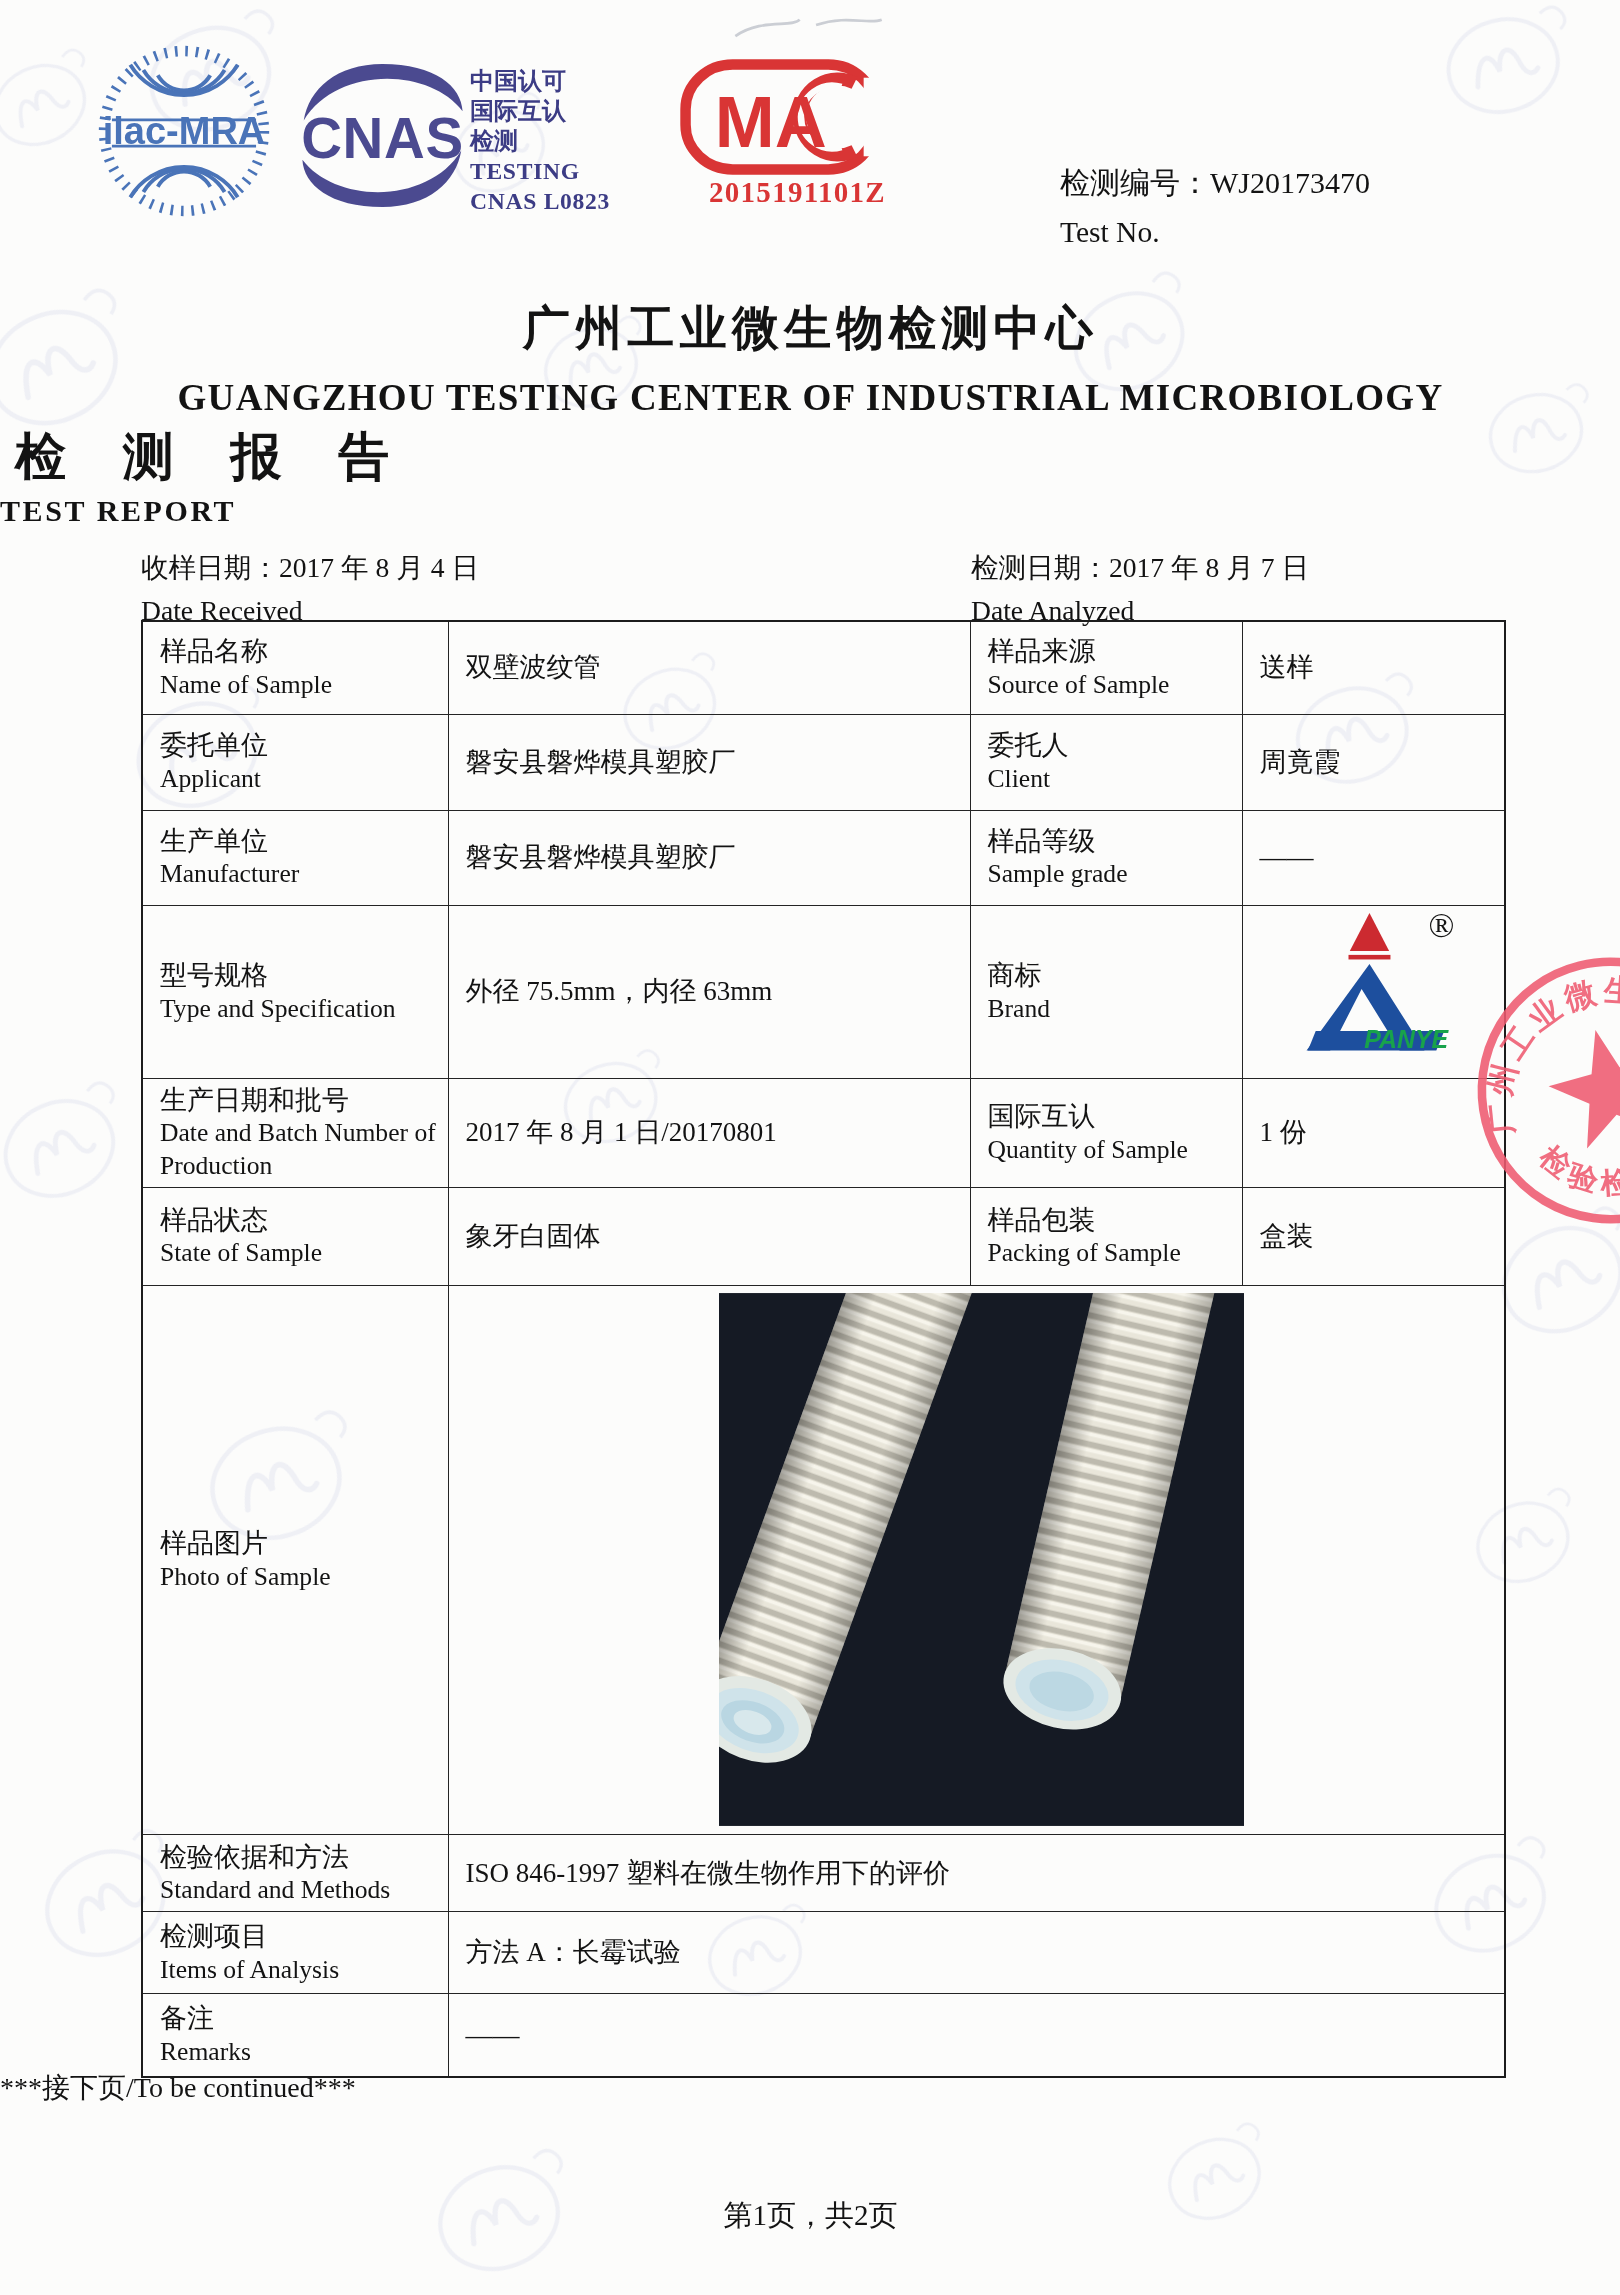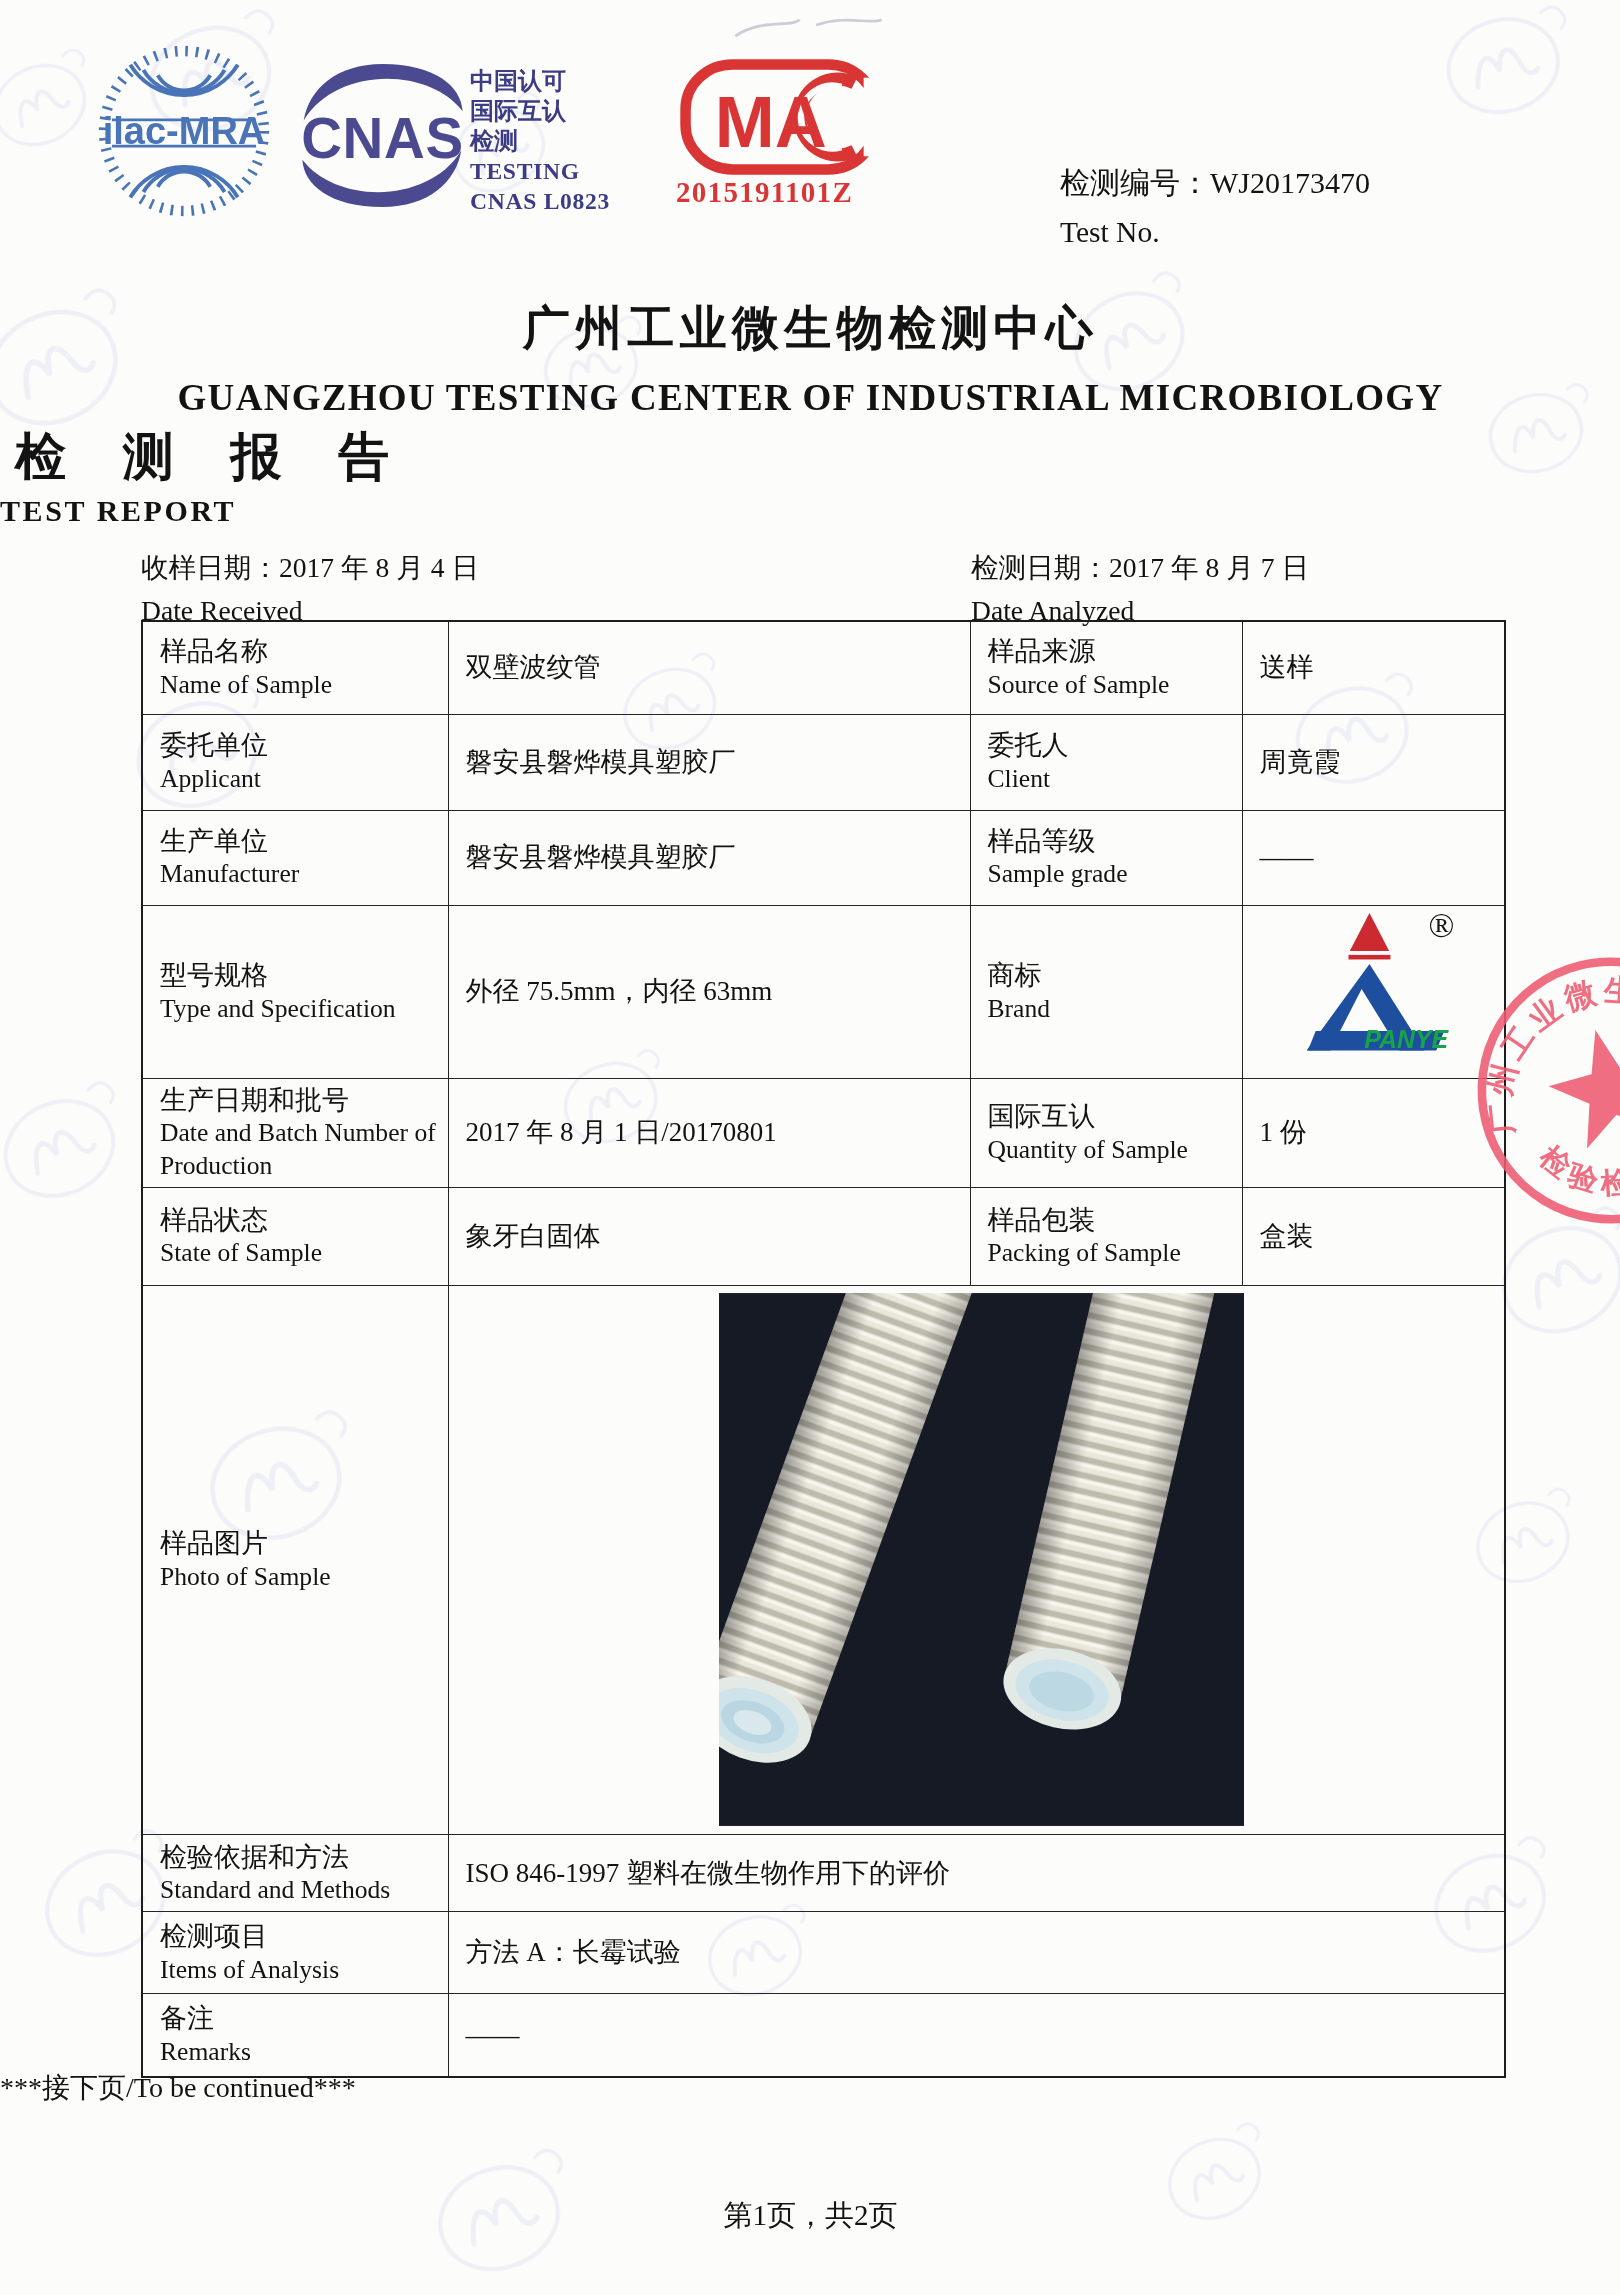--- a/index.html
+++ b/index.html
@@ -9,21 +9,21 @@
     background:#fcfcfb;
     overflow:hidden;
     font-family:"Liberation Serif","DejaVu Serif",serif;
     color:#131313;
   }
   .abs{position:absolute;}
   
   .cnas-textblock{position:absolute;left:470px;top:66px;width:197px;
     color:#3c3c85;font-size:24px;line-height:30px;font-weight:bold;}
   .cnas-textblock .en{font-size:23.6px;letter-spacing:0.7px;}
-  .cma-number{position:absolute;left:676px;top:176px;width:210px;text-align:left;
+  .cma-number{position:absolute;left:676px;top:176px;width:210px;text-align:right;
     color:#d93535;font-size:29px;font-weight:bold;letter-spacing:1.3px;}
   .report-no{position:absolute;left:1060px;top:163px;font-size:30px;}
   .report-no .line2{display:block;margin-top:11.8px;font-size:29.5px;}
   
   .title-zh{position:absolute;left:0;top:297px;width:100%;text-align:center;
     font-size:47px;font-weight:bold;letter-spacing:5.3px;}
   .title-en{position:absolute;left:0;top:376px;width:100%;text-align:center;
     font-size:37px;font-weight:bold;letter-spacing:1.3px;white-space:nowrap;}
   .report-zh{position:absolute;left:0;top:423px;width:100%;text-align:left;
     font-size:51px;font-weight:bold;letter-spacing:22px;padding-left:15px;}

